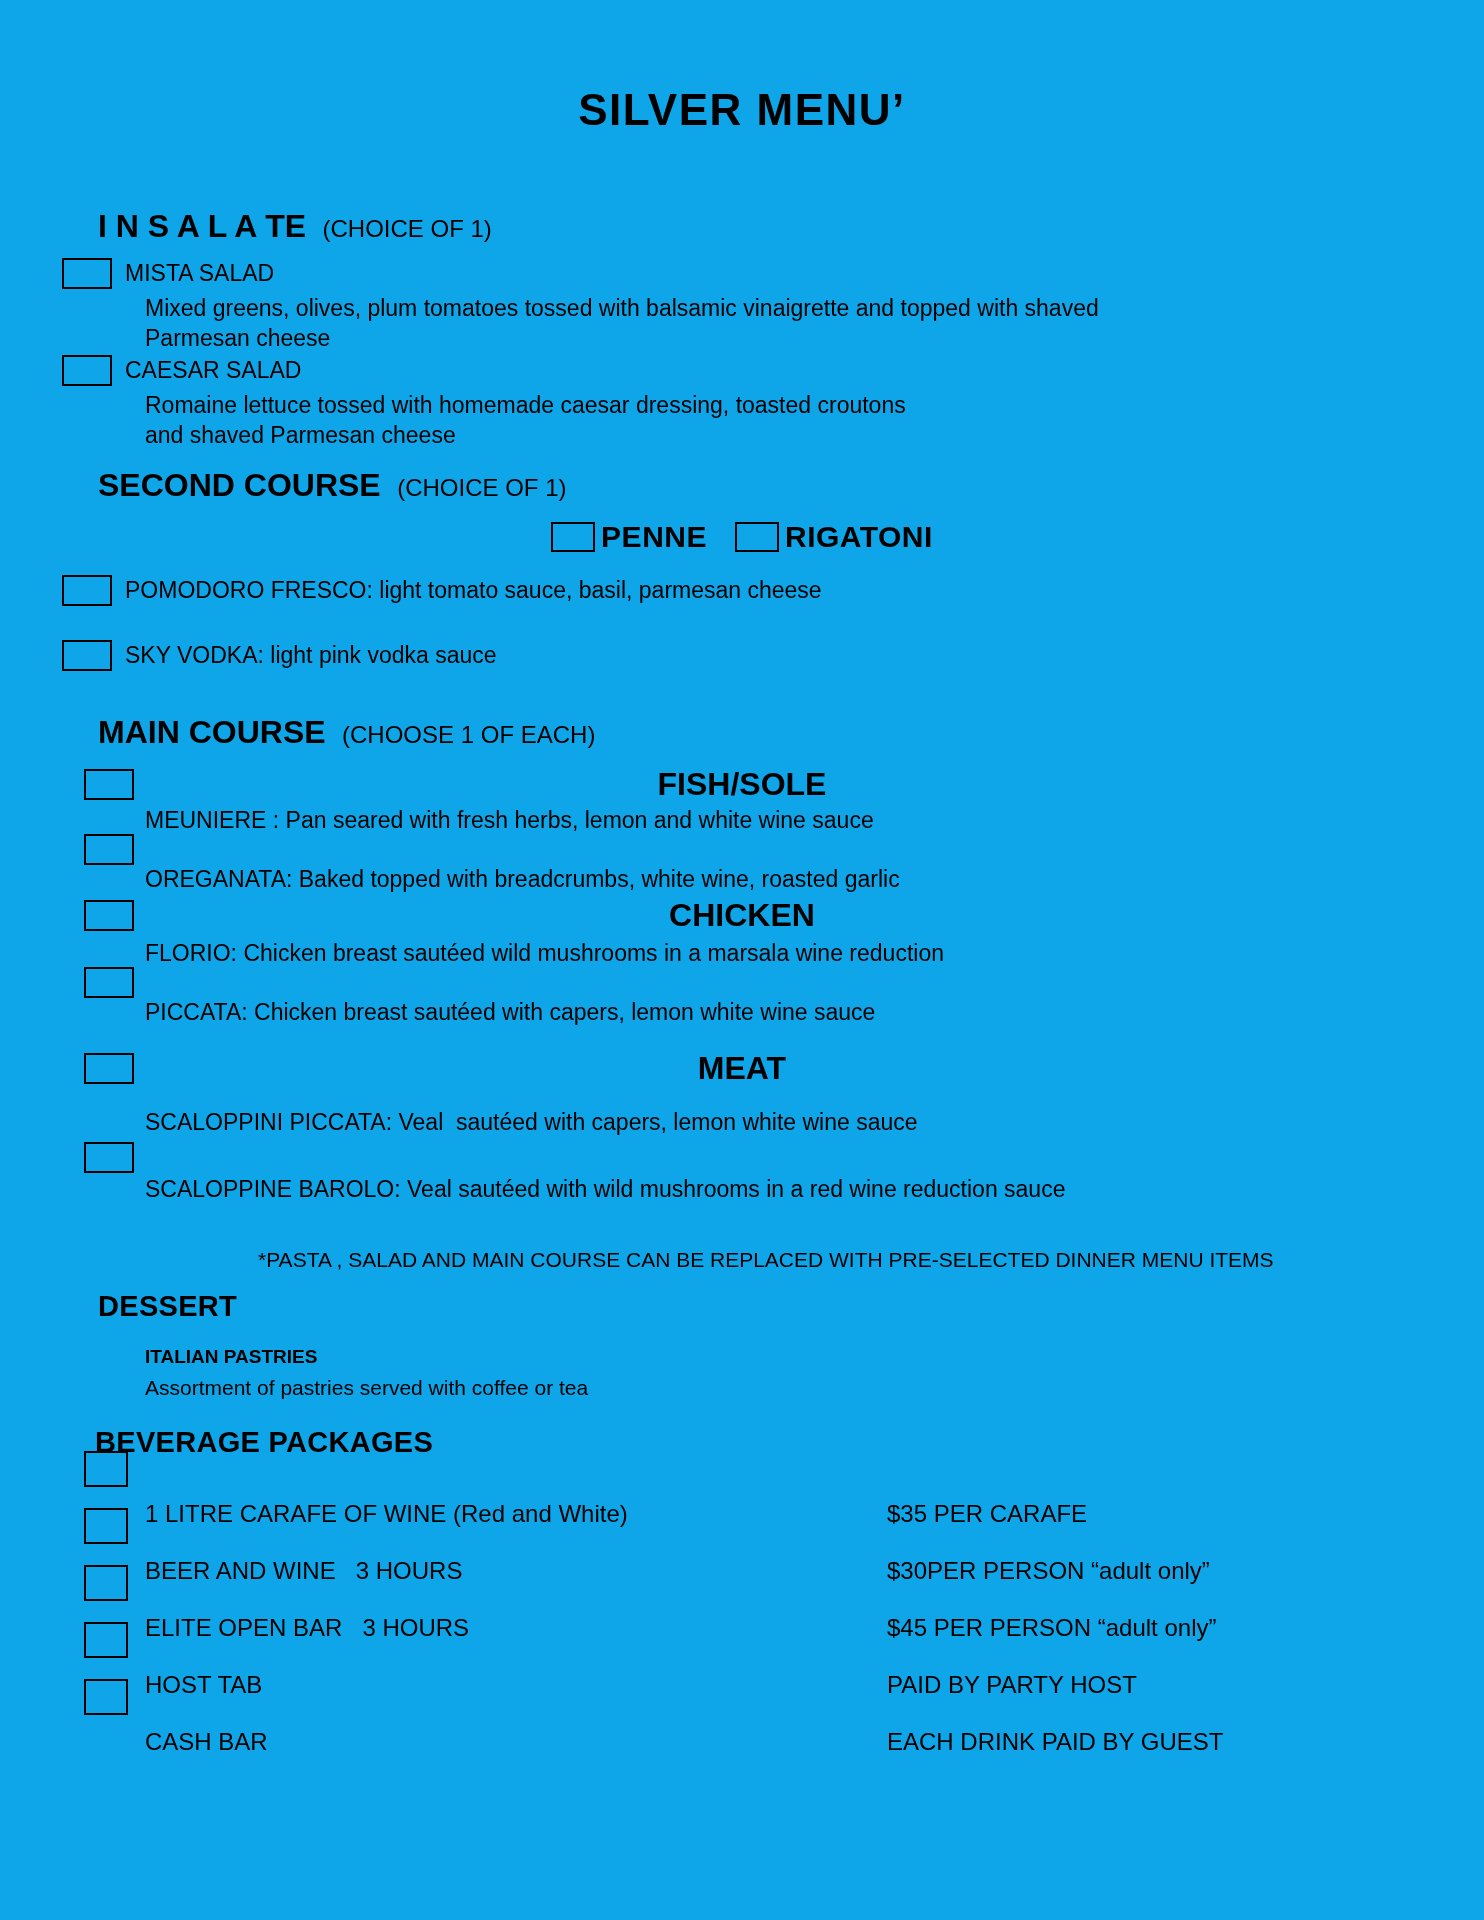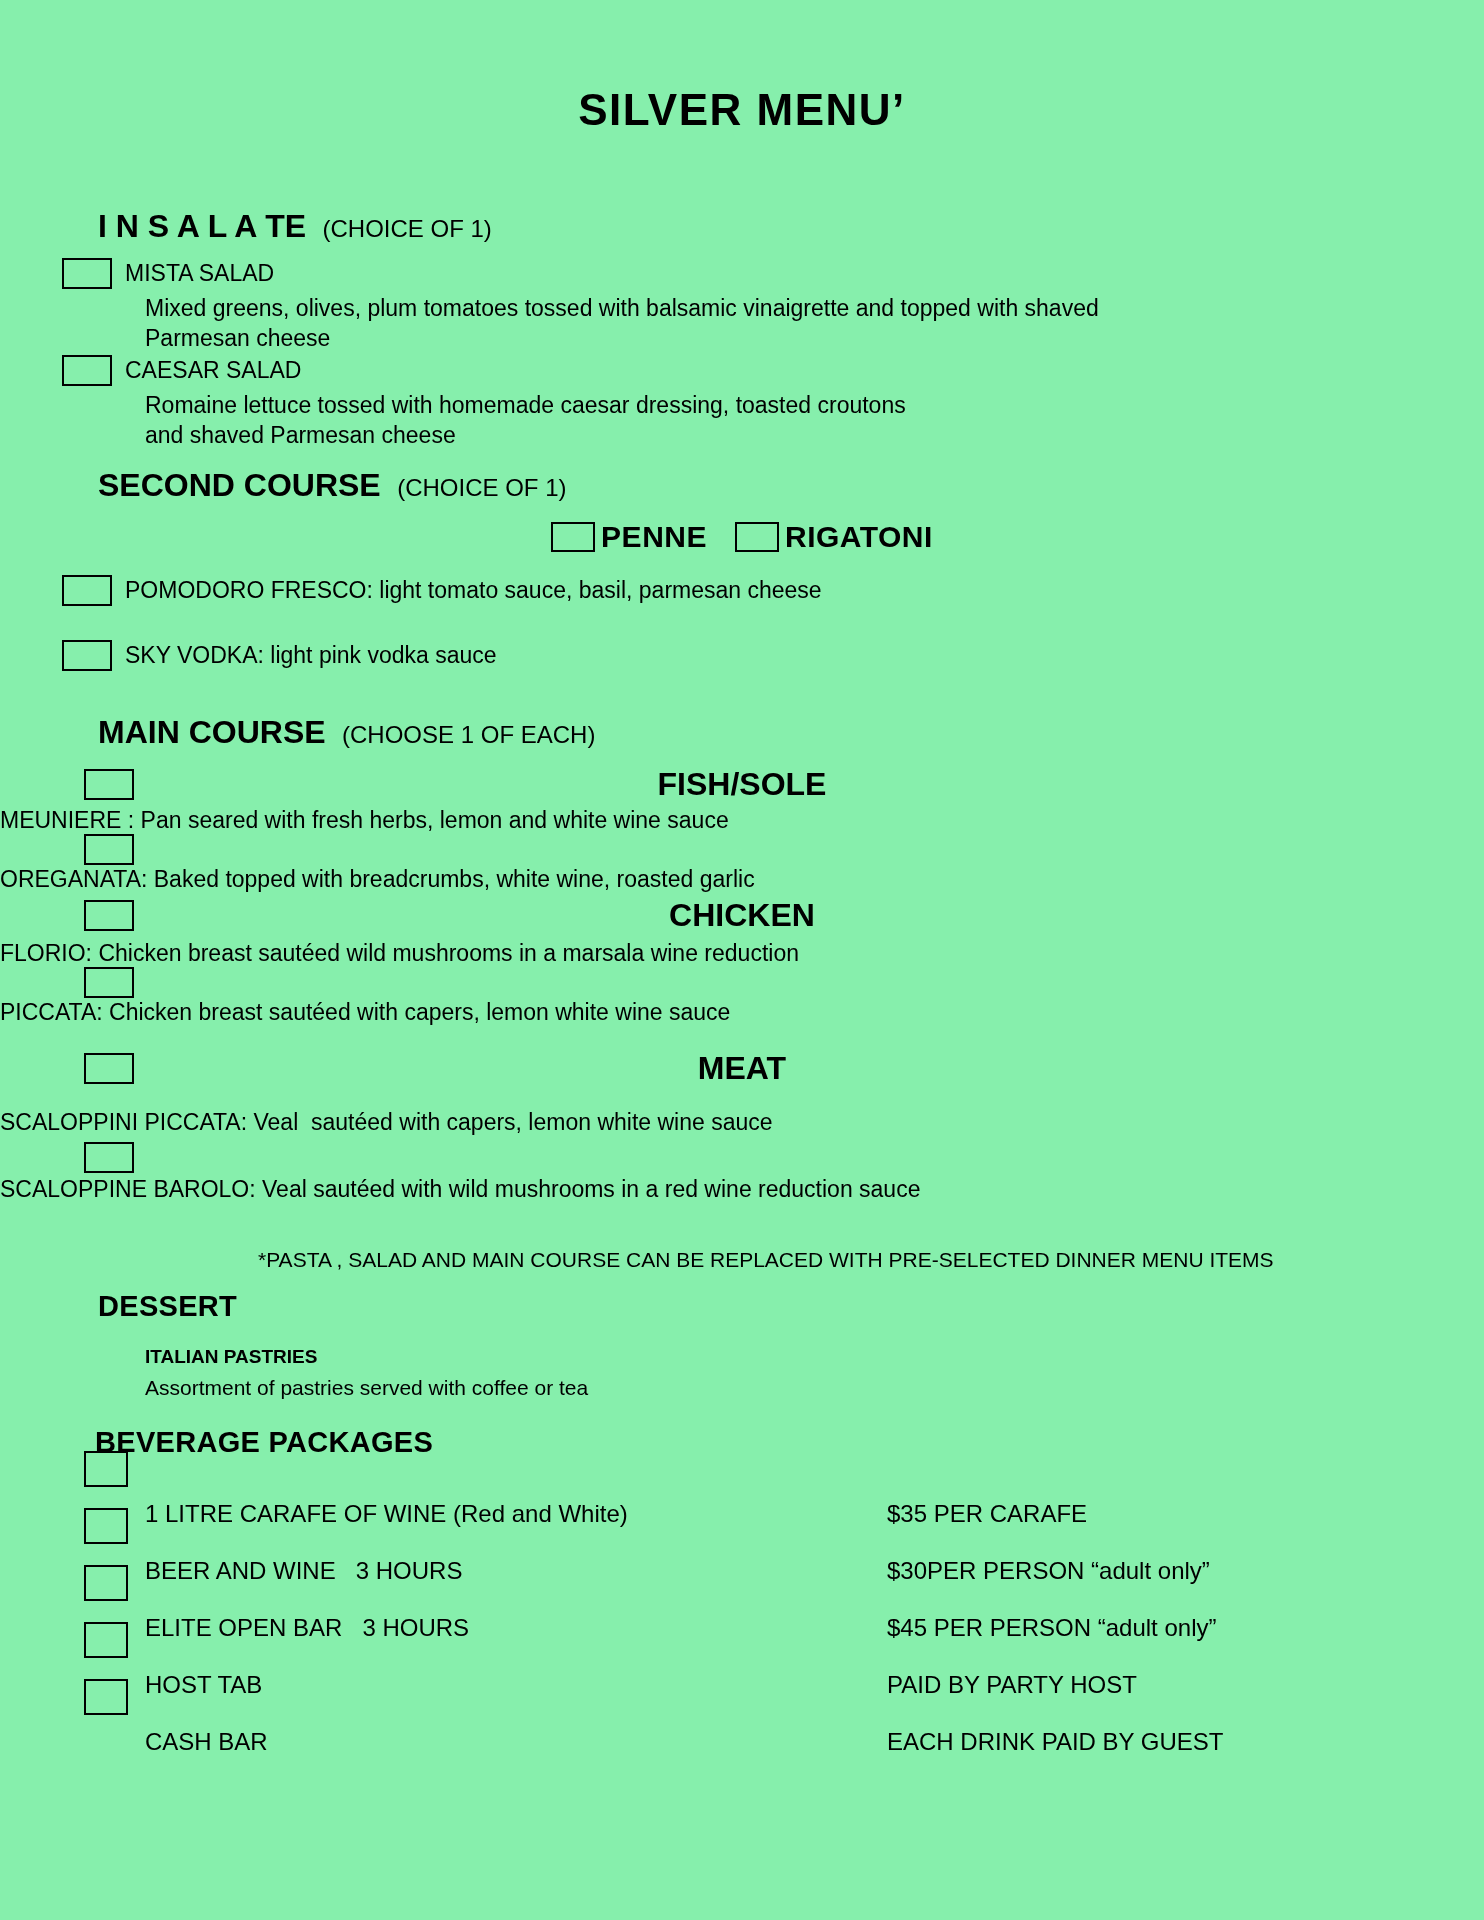--- a/index.html
+++ b/index.html
@@ -1,18 +1,18 @@
 <!DOCTYPE html>
 <html><head>
 <meta charset="utf-8">
 <style>
   html, body { margin:0; padding:0; background:#ffffff; }
   .page {
     position:relative; width:1484px; height:1920px; margin:0 auto;
-    background:#86efac; color:#000;
+    background:#0ea5e9; color:#000;
     font-family:"Liberation Sans", sans-serif;
     overflow:hidden;
   }
   [data-bind] { white-space:pre-wrap; }
 
   .title {
     position:absolute; top:56px; left:0; width:100%;
     text-align:center; font-size:44px; font-weight:bold; letter-spacing:1.5px;
   }
 
@@ -45,21 +45,21 @@
   .row-sauce2 { margin-top:34px; }
 
   
   .sec-main { top:712px; }
   .group-row { position:relative; line-height:40px; height:40px; }
   .group-row .cb { position:absolute; left:84px; top:5px; }
   .group-heading { text-align:center; font-size:32px; font-weight:bold; }
   .group-row-fish    { margin-top:6px; }
   .group-row-chicken { margin-top:2px; }
   .group-row-meat    { margin-top:22px; }
-  .main-item { font-size:23px; line-height:28px; }
+  .main-item { padding-left:145px; font-size:23px; line-height:28px; }
   .mi-meuniere  { margin-top:2px; }
   .mi-oreganata { margin-top:0; }
   .mi-florio    { margin-top:4px; }
   .mi-piccata   { margin-top:0; }
   .mi-scaloppini { margin-top:20px; }
   .mi-barolo     { margin-top:2px; }
   .lone-cb { padding-left:84px; height:31px; }
   .lone-1 { margin-top:0; }
   .lone-2 { margin-top:0; }
   .lone-3 { margin-top:6px; }

